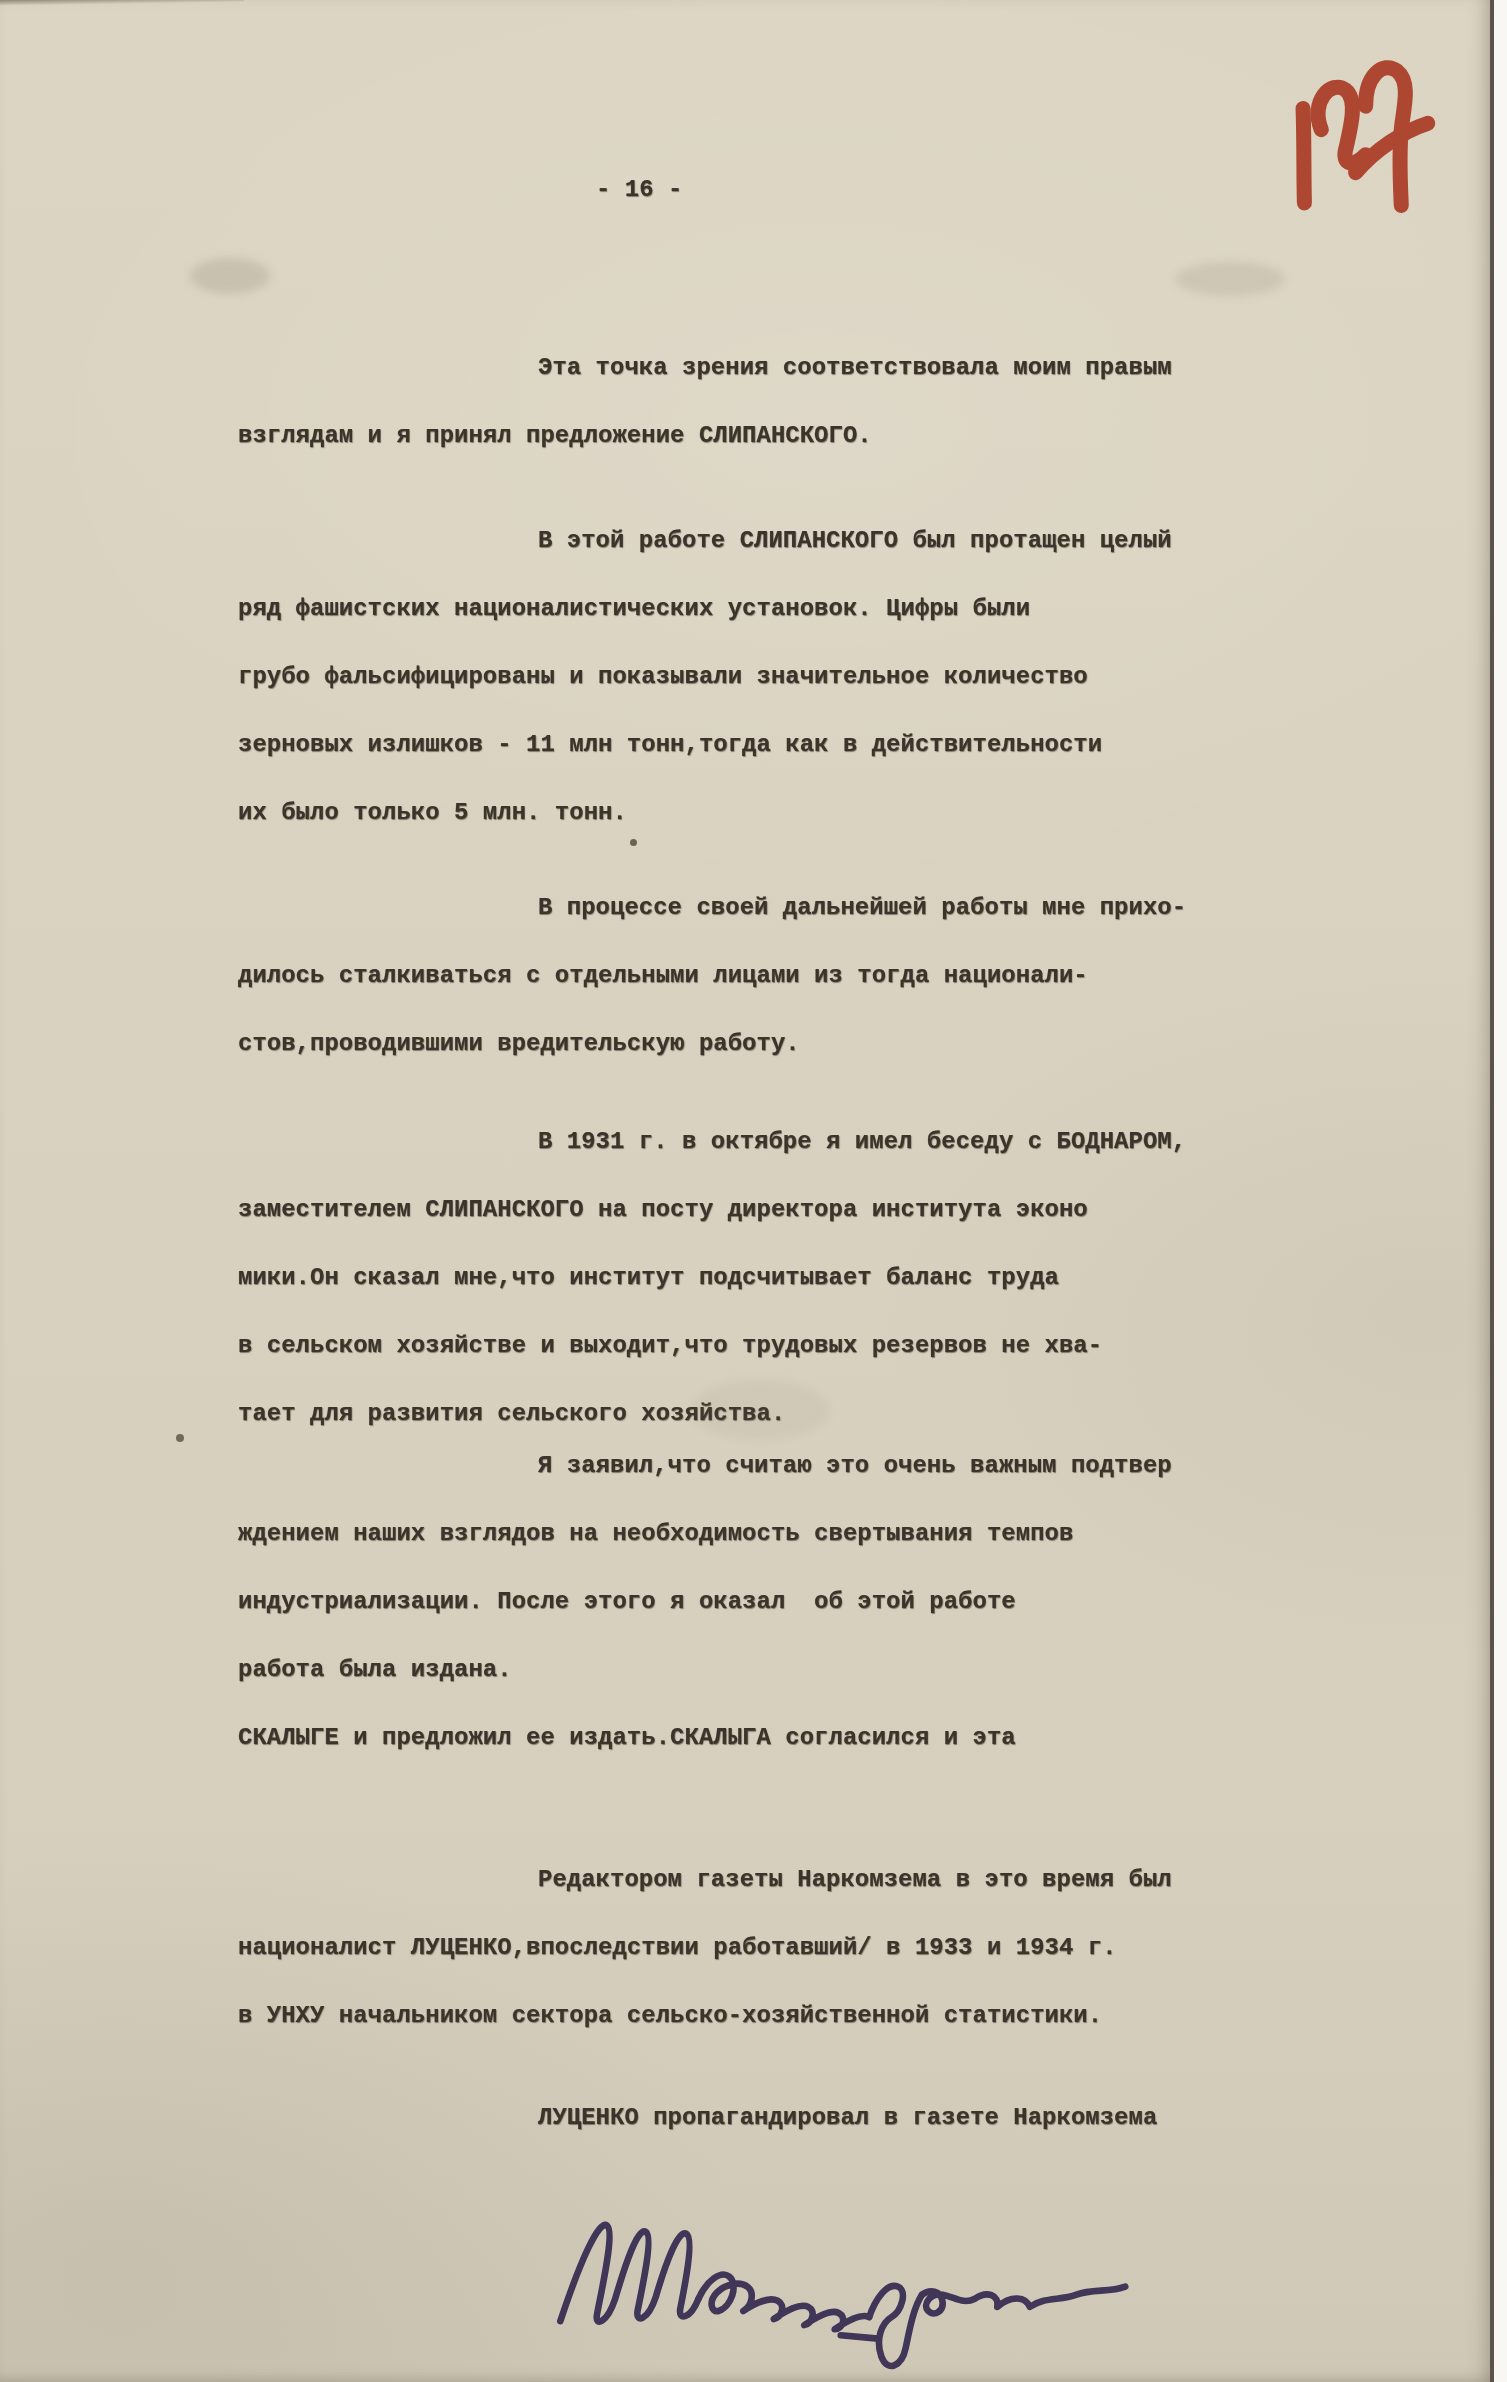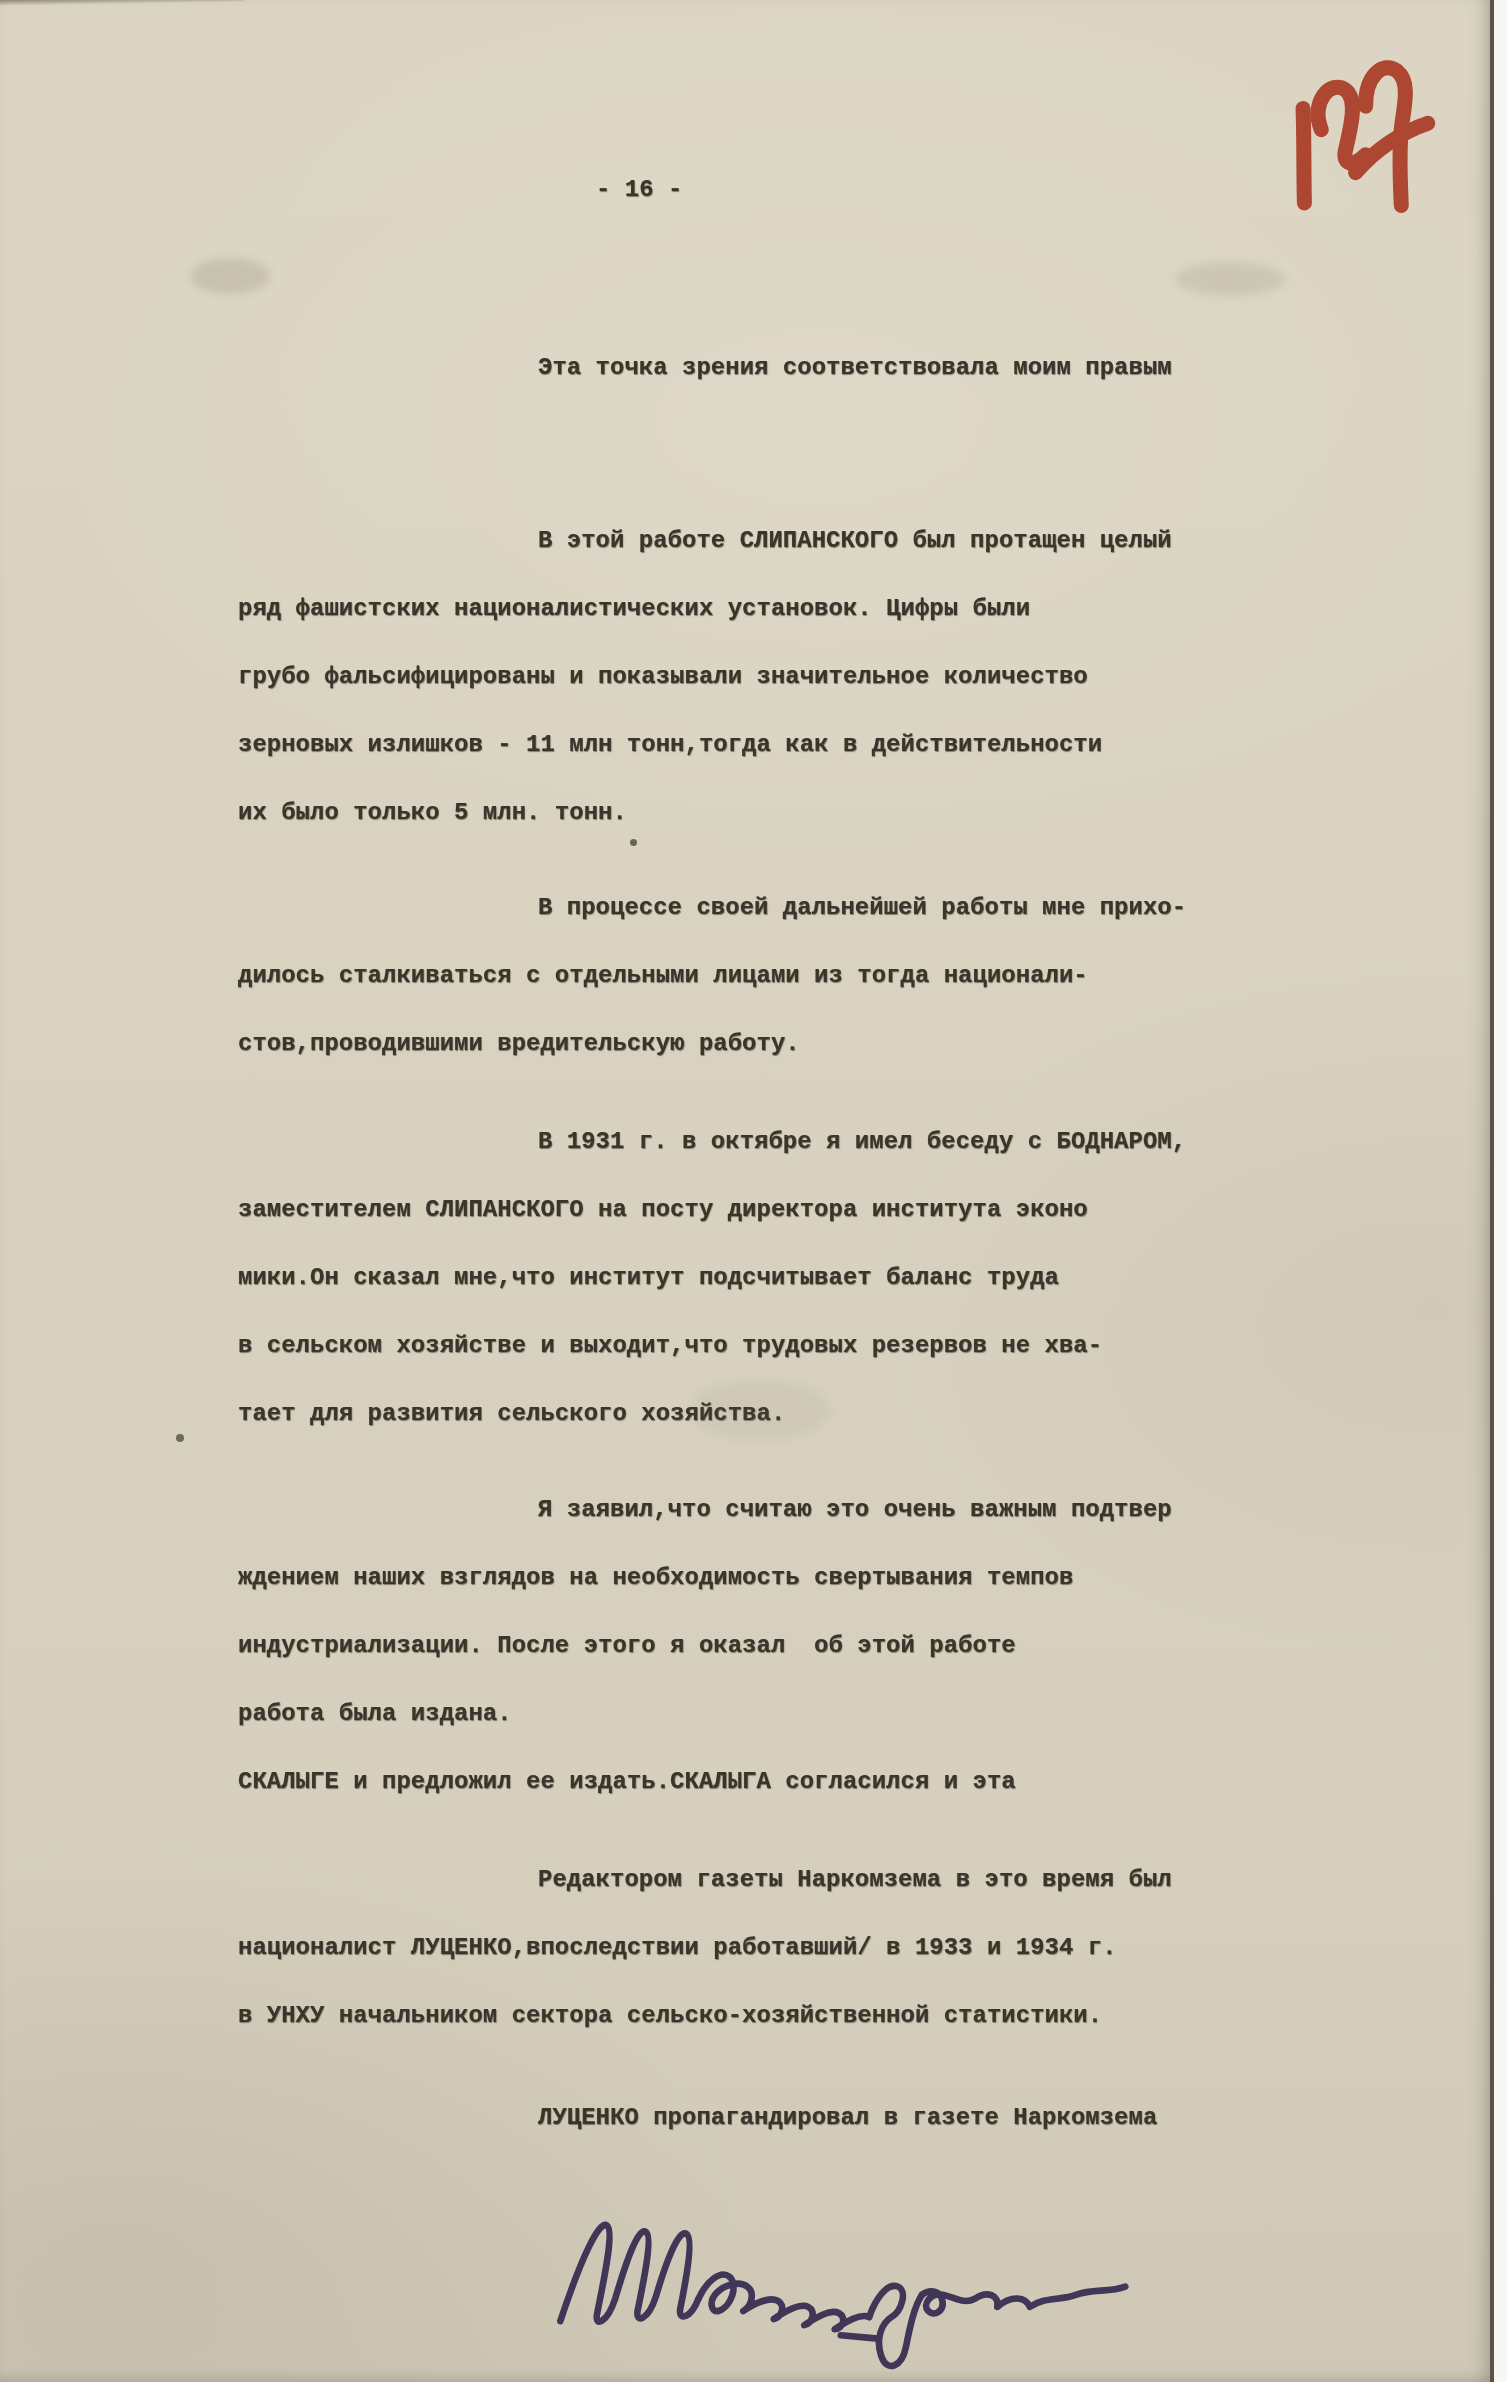--- a/index.html
+++ b/index.html
@@ -45,20 +45,21 @@
 </head>
 <body>
 
 <div class="paper">
   <div class="edge-top-left"></div>
 
   <div class="typed pagenum">- 16 -</div>
 
   <div class="typed para" style="top:334px">
     <div class="line first">Эта точка зрения соответствовала моим правым</div>
+    <div class="line">взглядам и я принял предложение СЛИПАНСКОГО.</div>
   </div>
 
   <div class="typed para" style="top:507px">
     <div class="line first">В этой работе СЛИПАНСКОГО был протащен целый</div>
     <div class="line">ряд фашистских националистических установок. Цифры были</div>
     <div class="line">грубо фальсифицированы и показывали значительное количество</div>
     <div class="line">зерновых излишков - 11 млн тонн,тогда как в действительности</div>
     <div class="line">их было только 5 млн. тонн.</div>
   </div>
 
@@ -69,21 +70,21 @@
   </div>
 
   <div class="typed para" style="top:1108px">
     <div class="line first">В 1931 г. в октябре я имел беседу с БОДНАРОМ,</div>
     <div class="line">заместителем СЛИПАНСКОГО на посту директора института эконо</div>
     <div class="line">мики.Он сказал мне,что институт подсчитывает баланс труда</div>
     <div class="line">в сельском хозяйстве и выходит,что трудовых резервов не хва-</div>
     <div class="line">тает для развития сельского хозяйства.</div>
   </div>
 
-  <div class="typed para" style="top:1476px">
+  <div class="typed para" style="top:1432px">
     <div class="line first">Я заявил,что считаю это очень важным подтвер</div>
     <div class="line">ждением наших взглядов на необходимость свертывания темпов</div>
     <div class="line">индустриализации. После этого я оказал  об этой работе</div>
     <div class="line">работа была издана.</div>
     <div class="line">СКАЛЫГЕ и предложил ее издать.СКАЛЫГА согласился и эта</div>
   </div>
 
   <div class="typed para" style="top:1846px">
     <div class="line first">Редактором газеты Наркомзема в это время был</div>
     <div class="line">националист ЛУЦЕНКО,впоследствии работавший/ в 1933 и 1934 г.</div>

